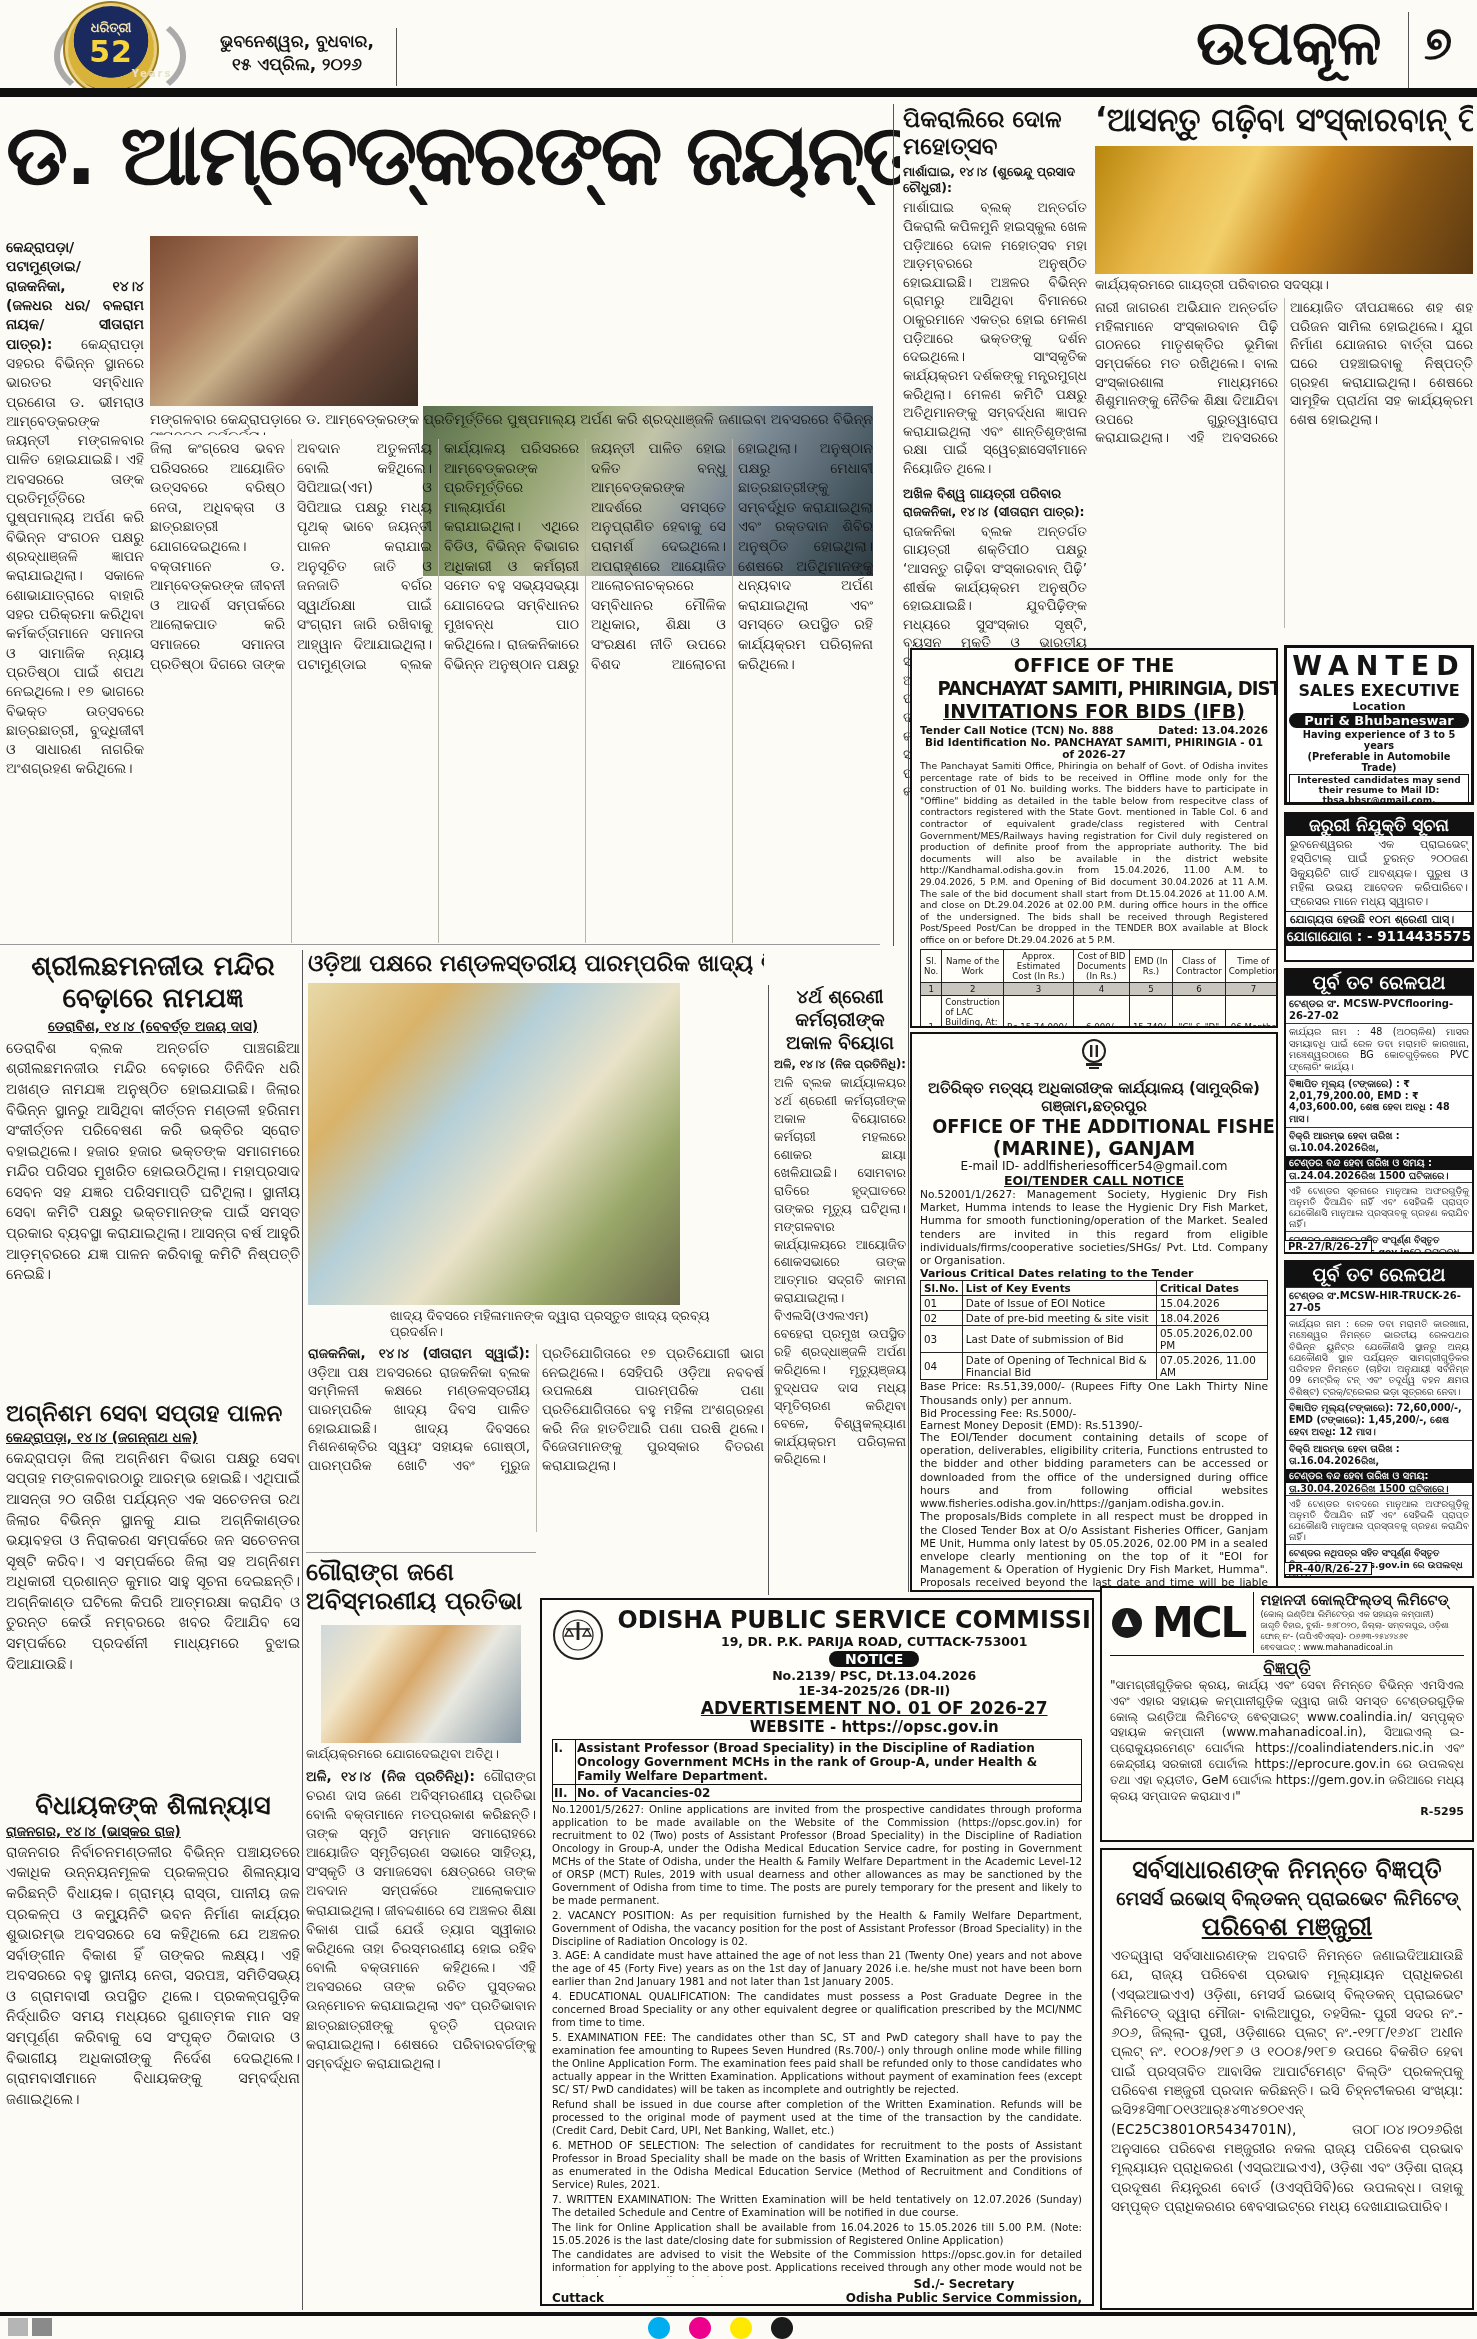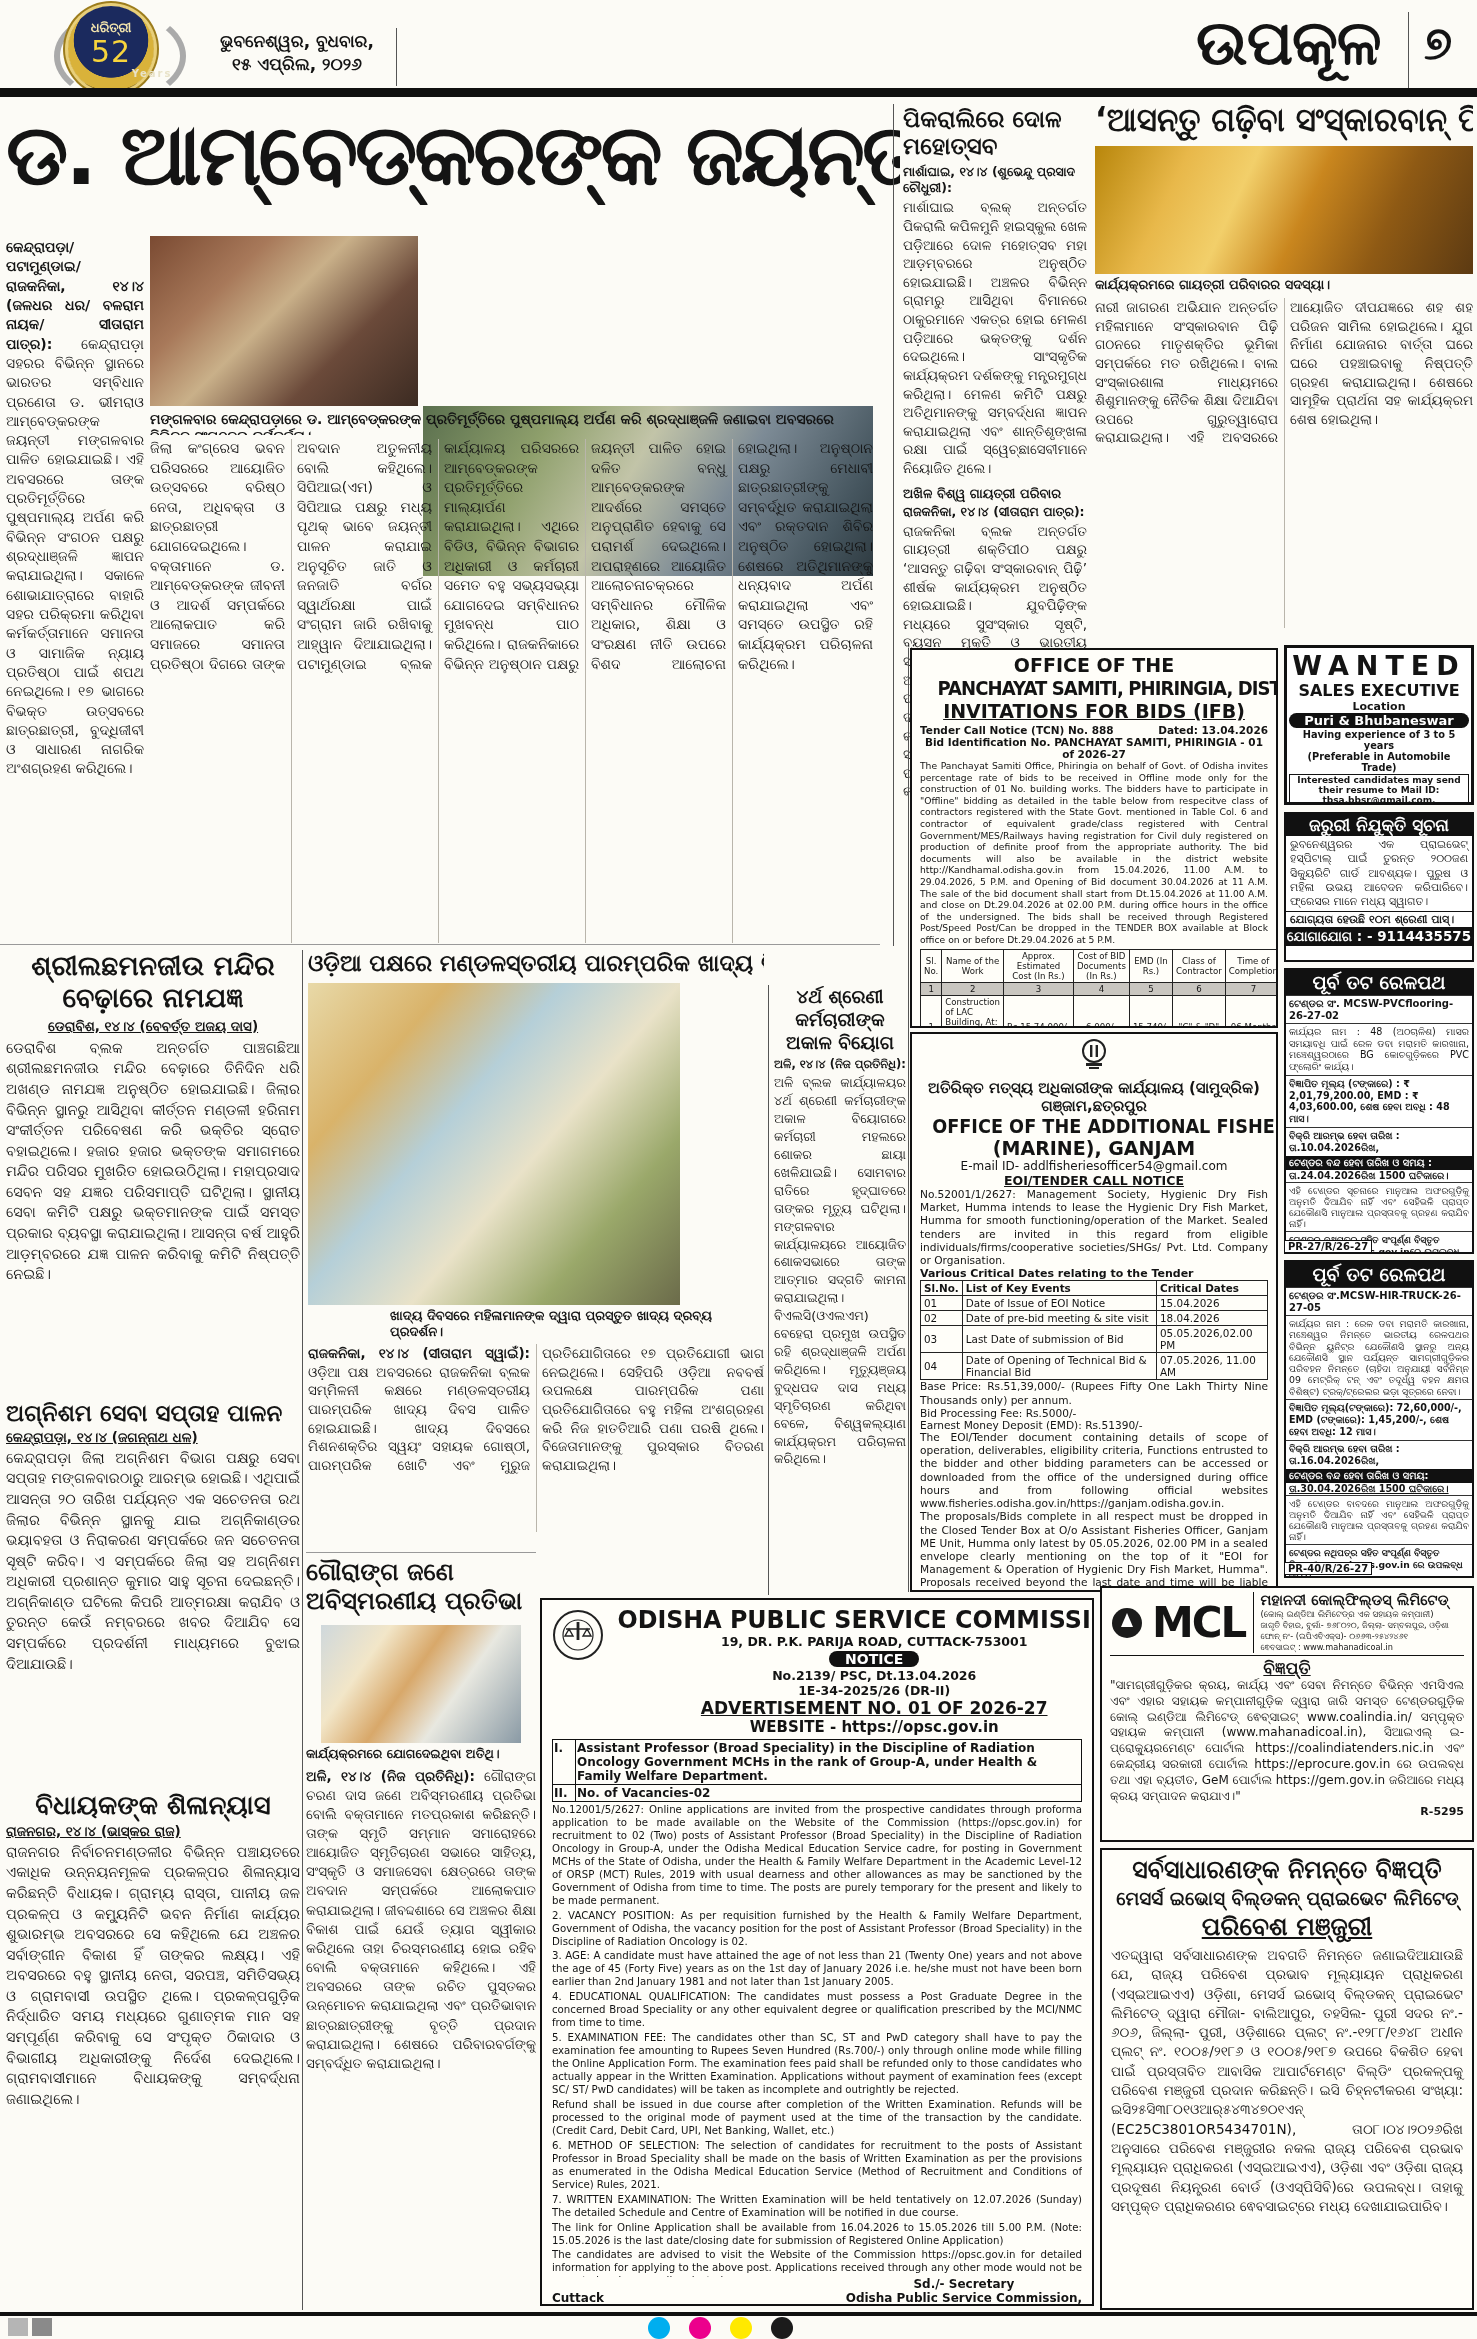--- a/index.html
+++ b/index.html
@@ -16,34 +16,34 @@
   .rule-h{position:absolute;height:1px;background:#999;}
 
   
   .medal{position:absolute;left:54px;top:4px;width:128px;height:92px;}
   .medal .ring{position:absolute;left:14px;top:2px;width:86px;height:86px;border-radius:50%;
       background:radial-gradient(circle at 50% 40%,#1b2a5e 0 55%,#d9b23a 56% 74%,#8a6a14 75% 100%);
       box-shadow:0 0 0 3px #e8cf7a, 0 0 0 5px #9c7c1c;}
   .medal .arc{position:absolute;left:0;top:6px;width:120px;height:80px;border:6px solid #aaa;border-radius:50%;
       border-top-color:transparent;border-bottom-color:transparent;}
   .medal .t1{position:absolute;left:14px;top:16px;width:86px;text-align:center;color:#f5e6ae;font-size:13px;font-weight:bold;}
-  .medal .t2{position:absolute;left:14px;top:30px;width:86px;text-align:center;color:#f7d43c;font-size:30px;font-weight:400;letter-spacing:1px;}
+  .medal .t2{position:absolute;left:14px;top:30px;width:86px;text-align:center;color:#f7d43c;font-size:30px;font-weight:700;letter-spacing:1px;}
   .medal .t3{position:absolute;left:14px;top:64px;width:86px;text-align:center;color:#e8e2c8;font-size:10px;font-weight:bold;letter-spacing:2px;margin-left:41px;}
 
   .datebox{left:206px;top:30px;width:182px;font-size:17px;line-height:1.35;text-align:center;font-weight:bold;}
   .section-title{left:1196px;top:6px;font-size:62px;font-weight:800;letter-spacing:-1px;}
   .pageno{left:1424px;top:16px;font-size:46px;font-weight:bold;}
   .topbar{left:0;top:88px;width:1477px;height:9px;background:#101010;}
 
   
   .main-headline{left:6px;top:106px;width:894px;font-size:84px;font-weight:800;letter-spacing:-3px;white-space:nowrap;}
   .story-dateline{font-weight:bold;}
   .u{text-decoration:underline;}
   .photo{background-size:cover;position:relative;}
-  .ph-cap{font-weight:bold;}
+  .ph-cap{font-weight:normal;}
 
   .col-rule{column-rule:1px solid #b9b5ab;}
 
   
   .noticebox{border:2.5px solid #111;background:#fffef9;box-sizing:border-box;}
   table{border-collapse:collapse;}
   .gridt td,.gridt th{border:1px solid #222;padding:1px 3px;vertical-align:middle;}
   .shade{background:#c9c6c0;}
 
   .adhead{background:#111;color:#fff;font-weight:800;text-align:center;}

